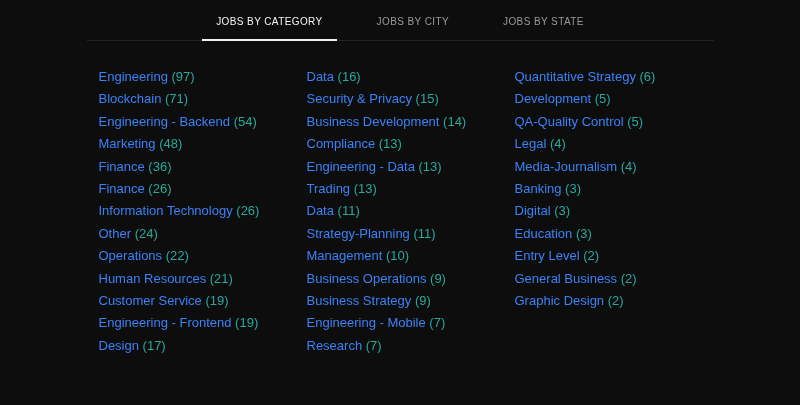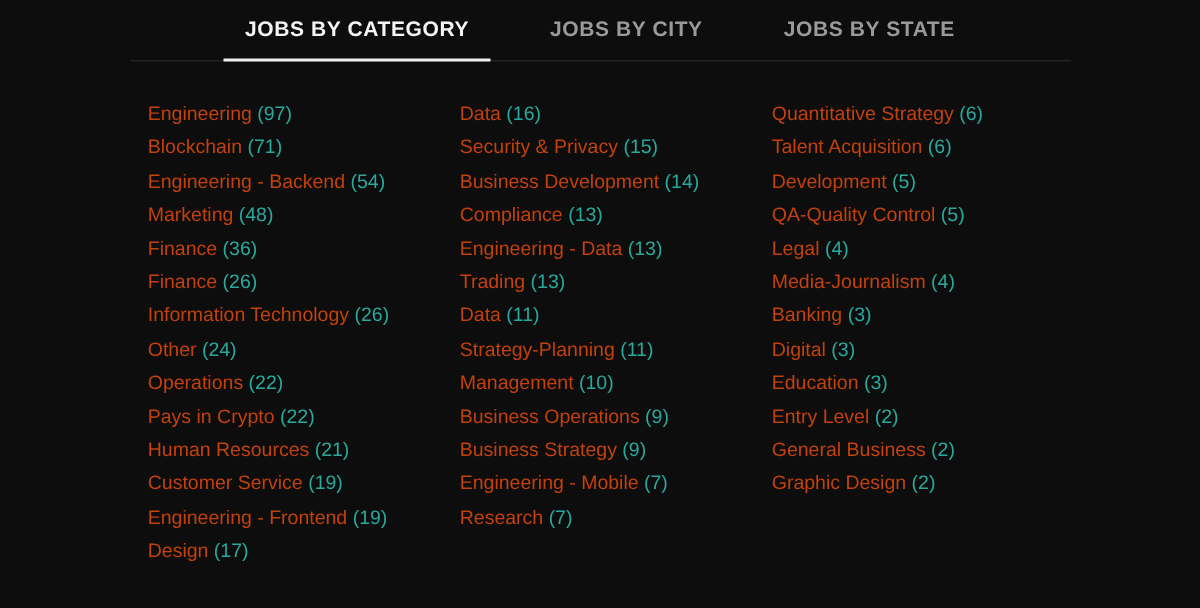--- a/index.html
+++ b/index.html
@@ -20,22 +20,22 @@
     gap: 26px;
     border-bottom: 1px solid #232323;
     padding-top: 10px;
     height: 41px;
   }
   .tab {
     background: none;
     border: none;
     cursor: pointer;
     font-family: "Liberation Sans", sans-serif;
-    font-size: 14px;
-    font-weight: bold;
+    font-size: 10px;
+    font-weight: normal;
     letter-spacing: 0.4px;
     color: #9a9a9a;
     text-transform: uppercase;
     padding: 8px 14px 12px 14px;
     border-bottom: 2px solid transparent;
     margin-bottom: -1px;
     white-space: nowrap;
   }
   .tab.active {
     color: #f5f5f5;
@@ -53,21 +53,21 @@
   ul.col li {
     line-height: 22.4px;
     height: 22.4px;
     white-space: nowrap;
   }
   a.cat-link {
     text-decoration: none;
     font-size: 13px;
     cursor: pointer;
   }
-  .cat-name { color: #c2410c; text-align: center; }
+  .cat-name { color: #3b82f6; text-align: center; }
   .cat-count { color: #28a99c; }
 </style>
 </head>
 <body>
 
 <div class="container">
   <div class="tabbar">
     <button class="tab active">JOBS BY CATEGORY</button>
     <button class="tab">JOBS BY CITY</button>
     <button class="tab">JOBS BY STATE</button>
@@ -76,21 +76,20 @@
     <ul class="col">
         <li><a class="cat-link" href="#"><span class="cat-name">Engineering</span><span class="cat-count"> (97)</span></a></li>
         <li><a class="cat-link" href="#"><span class="cat-name">Blockchain</span><span class="cat-count"> (71)</span></a></li>
         <li><a class="cat-link" href="#"><span class="cat-name">Engineering - Backend</span><span class="cat-count"> (54)</span></a></li>
         <li><a class="cat-link" href="#"><span class="cat-name">Marketing</span><span class="cat-count"> (48)</span></a></li>
         <li><a class="cat-link" href="#"><span class="cat-name">Finance</span><span class="cat-count"> (36)</span></a></li>
         <li><a class="cat-link" href="#"><span class="cat-name">Finance</span><span class="cat-count"> (26)</span></a></li>
         <li><a class="cat-link" href="#"><span class="cat-name">Information Technology</span><span class="cat-count"> (26)</span></a></li>
         <li><a class="cat-link" href="#"><span class="cat-name">Other</span><span class="cat-count"> (24)</span></a></li>
         <li><a class="cat-link" href="#"><span class="cat-name">Operations</span><span class="cat-count"> (22)</span></a></li>
-        <li><a class="cat-link" href="#"><span class="cat-name">Pays in Crypto</span><span class="cat-count"> (22)</span></a></li>
         <li><a class="cat-link" href="#"><span class="cat-name">Human Resources</span><span class="cat-count"> (21)</span></a></li>
         <li><a class="cat-link" href="#"><span class="cat-name">Customer Service</span><span class="cat-count"> (19)</span></a></li>
         <li><a class="cat-link" href="#"><span class="cat-name">Engineering - Frontend</span><span class="cat-count"> (19)</span></a></li>
         <li><a class="cat-link" href="#"><span class="cat-name">Design</span><span class="cat-count"> (17)</span></a></li>
       </ul>
     <ul class="col">
         <li><a class="cat-link" href="#"><span class="cat-name">Data</span><span class="cat-count"> (16)</span></a></li>
         <li><a class="cat-link" href="#"><span class="cat-name">Security &amp; Privacy</span><span class="cat-count"> (15)</span></a></li>
         <li><a class="cat-link" href="#"><span class="cat-name">Business Development</span><span class="cat-count"> (14)</span></a></li>
         <li><a class="cat-link" href="#"><span class="cat-name">Compliance</span><span class="cat-count"> (13)</span></a></li>
@@ -99,21 +98,20 @@
         <li><a class="cat-link" href="#"><span class="cat-name">Data</span><span class="cat-count"> (11)</span></a></li>
         <li><a class="cat-link" href="#"><span class="cat-name">Strategy-Planning</span><span class="cat-count"> (11)</span></a></li>
         <li><a class="cat-link" href="#"><span class="cat-name">Management</span><span class="cat-count"> (10)</span></a></li>
         <li><a class="cat-link" href="#"><span class="cat-name">Business Operations</span><span class="cat-count"> (9)</span></a></li>
         <li><a class="cat-link" href="#"><span class="cat-name">Business Strategy</span><span class="cat-count"> (9)</span></a></li>
         <li><a class="cat-link" href="#"><span class="cat-name">Engineering - Mobile</span><span class="cat-count"> (7)</span></a></li>
         <li><a class="cat-link" href="#"><span class="cat-name">Research</span><span class="cat-count"> (7)</span></a></li>
       </ul>
     <ul class="col">
         <li><a class="cat-link" href="#"><span class="cat-name">Quantitative Strategy</span><span class="cat-count"> (6)</span></a></li>
-        <li><a class="cat-link" href="#"><span class="cat-name">Talent Acquisition</span><span class="cat-count"> (6)</span></a></li>
         <li><a class="cat-link" href="#"><span class="cat-name">Development</span><span class="cat-count"> (5)</span></a></li>
         <li><a class="cat-link" href="#"><span class="cat-name">QA-Quality Control</span><span class="cat-count"> (5)</span></a></li>
         <li><a class="cat-link" href="#"><span class="cat-name">Legal</span><span class="cat-count"> (4)</span></a></li>
         <li><a class="cat-link" href="#"><span class="cat-name">Media-Journalism</span><span class="cat-count"> (4)</span></a></li>
         <li><a class="cat-link" href="#"><span class="cat-name">Banking</span><span class="cat-count"> (3)</span></a></li>
         <li><a class="cat-link" href="#"><span class="cat-name">Digital</span><span class="cat-count"> (3)</span></a></li>
         <li><a class="cat-link" href="#"><span class="cat-name">Education</span><span class="cat-count"> (3)</span></a></li>
         <li><a class="cat-link" href="#"><span class="cat-name">Entry Level</span><span class="cat-count"> (2)</span></a></li>
         <li><a class="cat-link" href="#"><span class="cat-name">General Business</span><span class="cat-count"> (2)</span></a></li>
         <li><a class="cat-link" href="#"><span class="cat-name">Graphic Design</span><span class="cat-count"> (2)</span></a></li>

